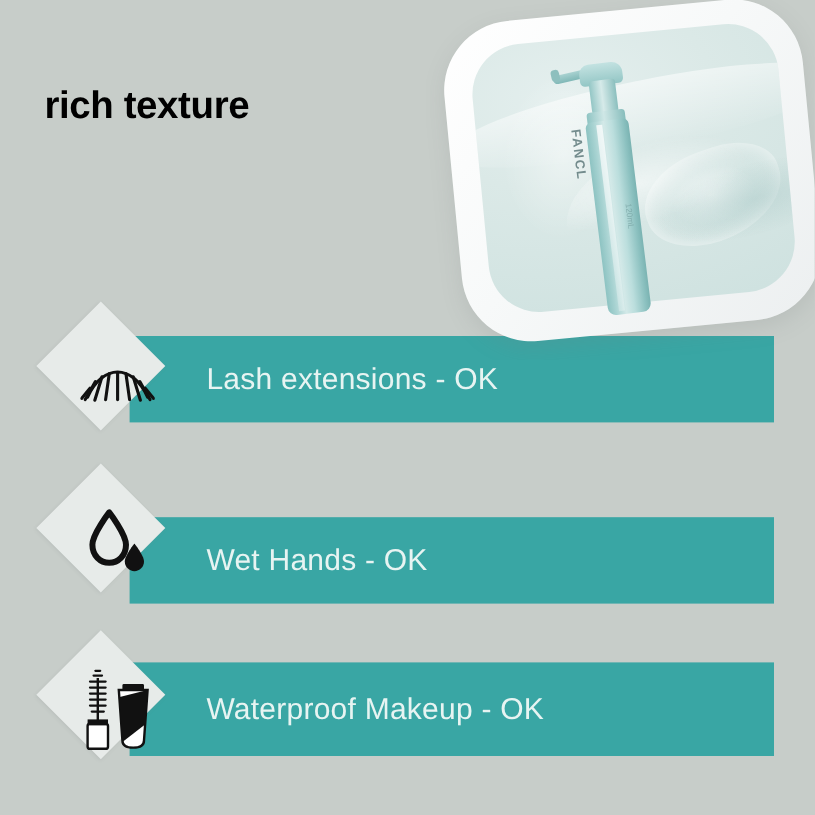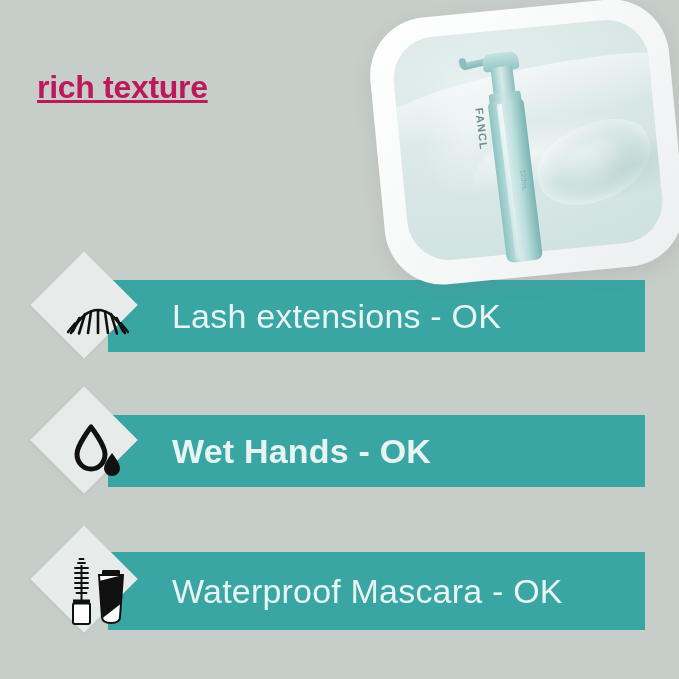--- a/index.html
+++ b/index.html
@@ -22,21 +22,21 @@
     position:absolute;
     left:37px; top:66px;
     width:330px;
     font-size:32px;
     font-weight:bold;
     line-height:1.33;
     letter-spacing:-0.3px;
     color:#5d6362;
   }
   .headline .l { display:block; white-space:nowrap; }
-  .headline .accent { color:#be185d;text-decoration:underline; }
+  .headline .accent { color:#000000; }
 
   
   .photo {
     position:absolute;
     left:355px; top:-10px;
     width:330px; height:310px;
     overflow:hidden;
   }
   
   .tray {
@@ -179,21 +179,21 @@
     height:72px;
     width:537px;
     background:#39a6a4;
   }
   .bar-label {
     position:absolute;
     left:64px;
     top:0;
     height:72px;
     display:flex; align-items:center;
-    font-size:34px;
+    font-size:25px;
     color:#e7f4f2;
     white-space:nowrap;
     letter-spacing:.2px;
   }
   .diamond {
     position:absolute;
     left:44px;
     width:76px; height:76px;
     background:#e7ebe9;
     transform:rotate(45deg);
@@ -205,21 +205,21 @@
     width:102px; height:102px;
     display:flex; align-items:center; justify-content:center;
   }
   .dm-icon svg { display:block; }
 
   .row1 { top:280px; }
   .row1 .bar    { top:0; }
   .row1 .diamond{ top:-13px; left:46px; }
   .row1 .dm-icon{ top:-15px; }
   .row2 { top:415px; }
-  .row2 .bar    { top:0;font-weight:bold; }
+  .row2 .bar    { top:16px; }
   .row2 .diamond{ top:-13px; left:46px; }
   .row2 .dm-icon{ top:-15px; }
   .row3 { top:552px; }
   .row3 .bar    { top:0; height:78px; }
   .row3 .diamond{ top:-11px; left:46px; }
   .row3 .dm-icon{ top:-13px; }
   .row3 .bar-label { height:78px; }
 
   
   .photo { z-index:5; }
@@ -282,21 +282,21 @@
     <div class="dm-icon">
       <svg width="54" height="58" viewBox="0 0 54 58">
         <path d="M20 5 C20 5 6 23 6 32 C6 41 12.5 47 20 47 C27.5 47 34 41 34 32 C34 23 20 5 20 5 Z" fill="none" stroke="#111" stroke-width="5" stroke-linejoin="round"></path>
         <path d="M41 31 C41 31 33 41 33 46 C33 50.5 36.6 54 41 54 C45.4 54 49 50.5 49 46 C49 41 41 31 41 31 Z" fill="#111"></path>
       </svg>
     </div>
   </div>
 
   <div class="row row3">
     <div class="bar">
-      <div class="bar-label">Waterproof Mascara - OK</div>
+      <div class="bar-label">Waterproof Makeup - OK</div>
     </div>
     <div class="diamond"></div>
     <div class="dm-icon">
       <svg width="66" height="70" viewBox="0 0 66 70">
 
         <rect x="8" y="48" width="17" height="21" rx="2" fill="#fff" stroke="#111" stroke-width="2"></rect>
         <rect x="8" y="44.5" width="17" height="5" fill="#111"></rect>
 
         <path d="M16.5 45 L16.5 10" stroke="#111" stroke-width="2"></path>
 

